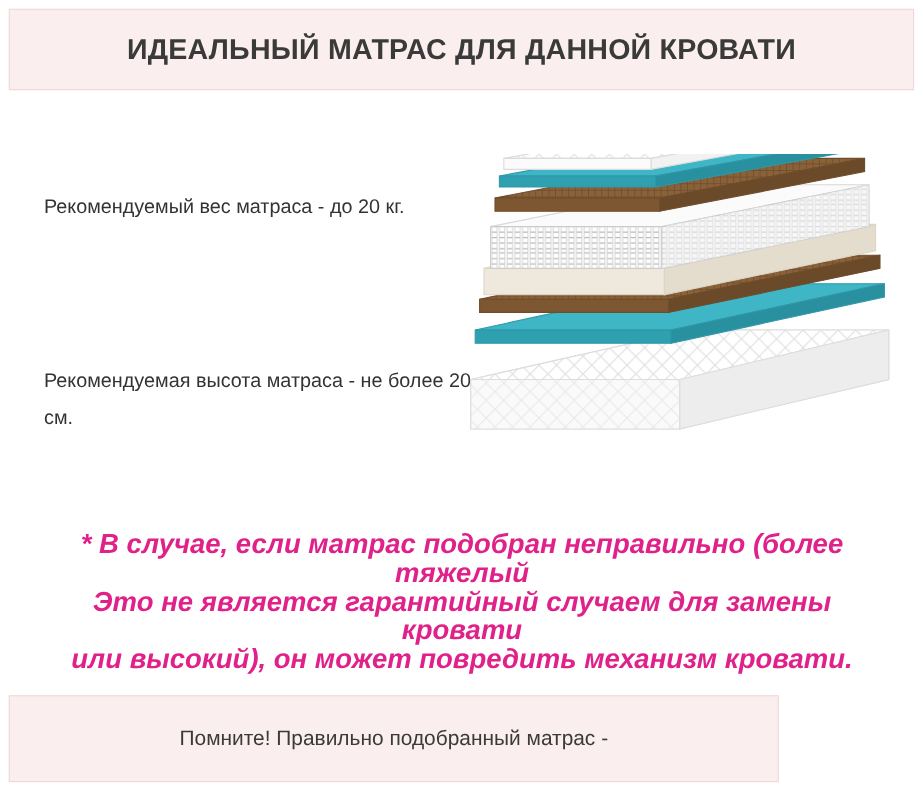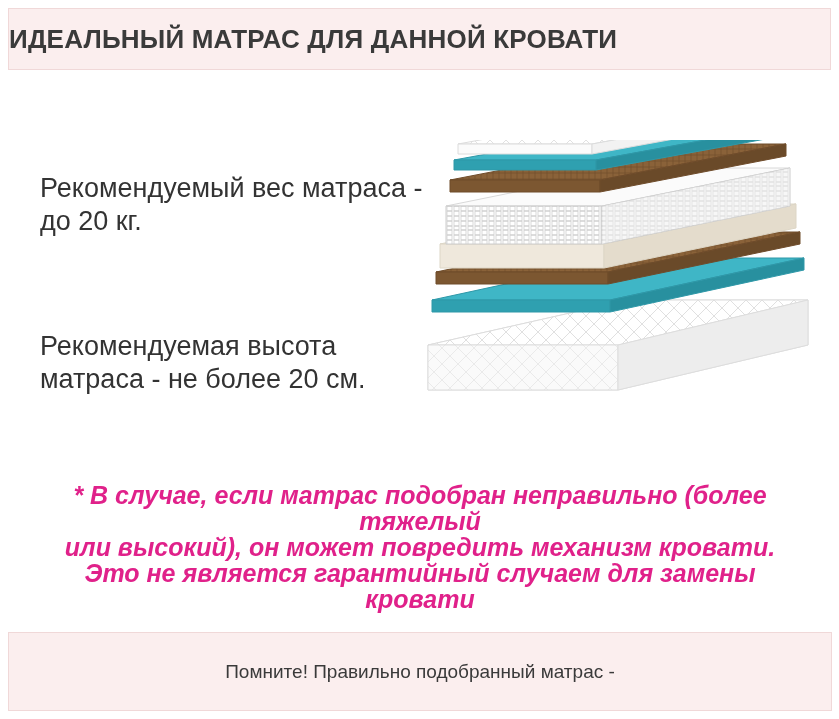--- a/index.html
+++ b/index.html
@@ -20,42 +20,43 @@
     height: 719px;
     background: #ffffff;
   }
 
   
   .banner {
     position: absolute;
     left: 8px;
     top: 8px;
     width: 823px;
-    height: 62px;
+    height: 74px;
     background: #fbeeee;
     border: 1px solid #f0d8d8;
     box-sizing: border-box;
     display: flex;
     align-items: center;
+    justify-content: center;
   }
   .banner-title {
     font-size: 26px;
     font-weight: bold;
     color: #3a3a3a;
     letter-spacing: 0.2px;
     text-align: center;
     white-space: nowrap;
   }
 
   
   .footer {
     position: absolute;
     left: 8px;
     top: 632px;
-    width: 824px;
+    width: 700px;
     height: 79px;
     background: #fbeeee;
     border: 1px solid #f0d8d8;
     box-sizing: border-box;
     display: flex;
     flex-direction: column;
     align-items: center;
     justify-content: center;
   }
   .footer-line {
@@ -63,21 +64,21 @@
     color: #3a3a3a;
     line-height: 26px;
     text-align: center;
   }
 
   
   .rec-block {
     position: absolute;
     left: 40px;
     color: #333333;
-    font-size: 27px;
+    font-size: 18px;
     line-height: 33px;
     font-weight: normal;
     width: 400px;
   }
   #rec-weight { top: 172px; }
   #rec-height { top: 330px; }
 
   
   .note {
     position: absolute;
@@ -181,21 +182,21 @@
         <polygon points="40,4 226,-30 360,-30 174,4" fill="#ffffff" stroke="#dcdcdc" stroke-width="1"></polygon>
         <polygon points="40,4 226,-30 360,-30 174,4" fill="url(#quilt)" opacity="0.85"></polygon>
         <polygon points="40,4 174,4 174,14 40,14" fill="#fbfbfb" stroke="#dcdcdc" stroke-width="1"></polygon>
         <polygon points="174,4 360,-30 360,-20 174,14" fill="#f2f2f2" stroke="#dcdcdc" stroke-width="1"></polygon>
       </g>
     </svg>
   </div>
 
   <div class="note">
     <div>* В случае, если матрас подобран неправильно (более тяжелый</div>
+    <div>Это не является гарантийный случаем для замены кровати</div>
     <div>или высокий), он может повредить механизм кровати.</div>
-    <div>Это не является гарантийный случаем для замены кровати</div>
   </div>
 
   <div class="footer">
     <div class="footer-line">Помните! Правильно подобранный матрас -</div>
   </div>
 
 </div>
 
 </body></html>

